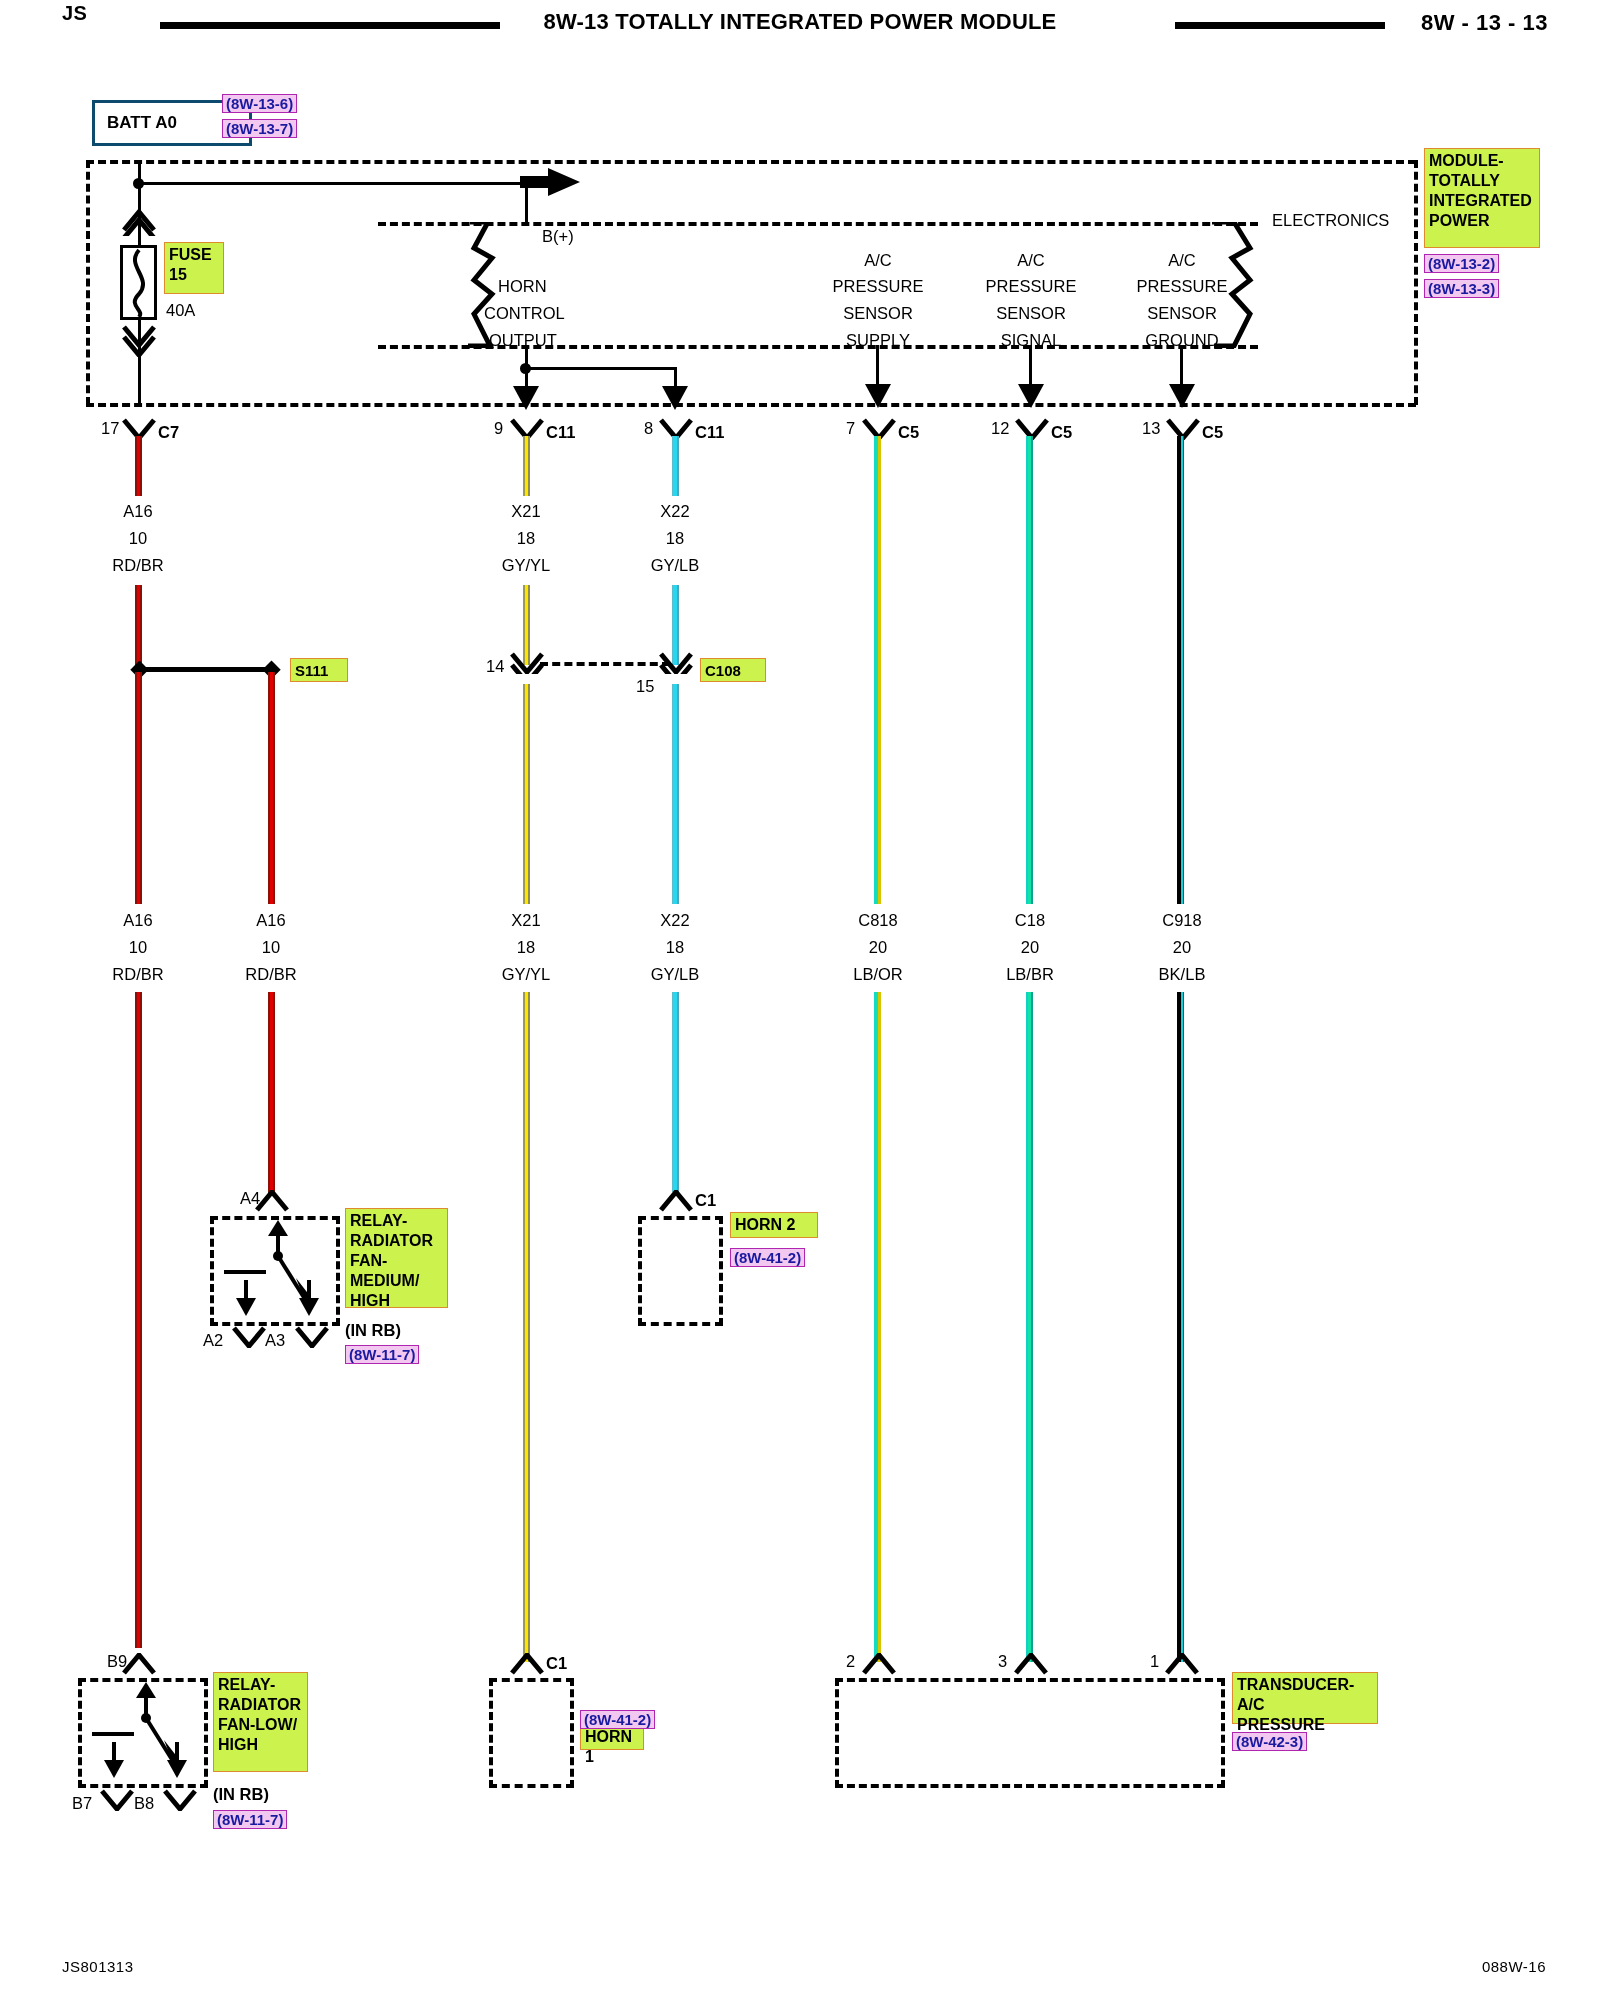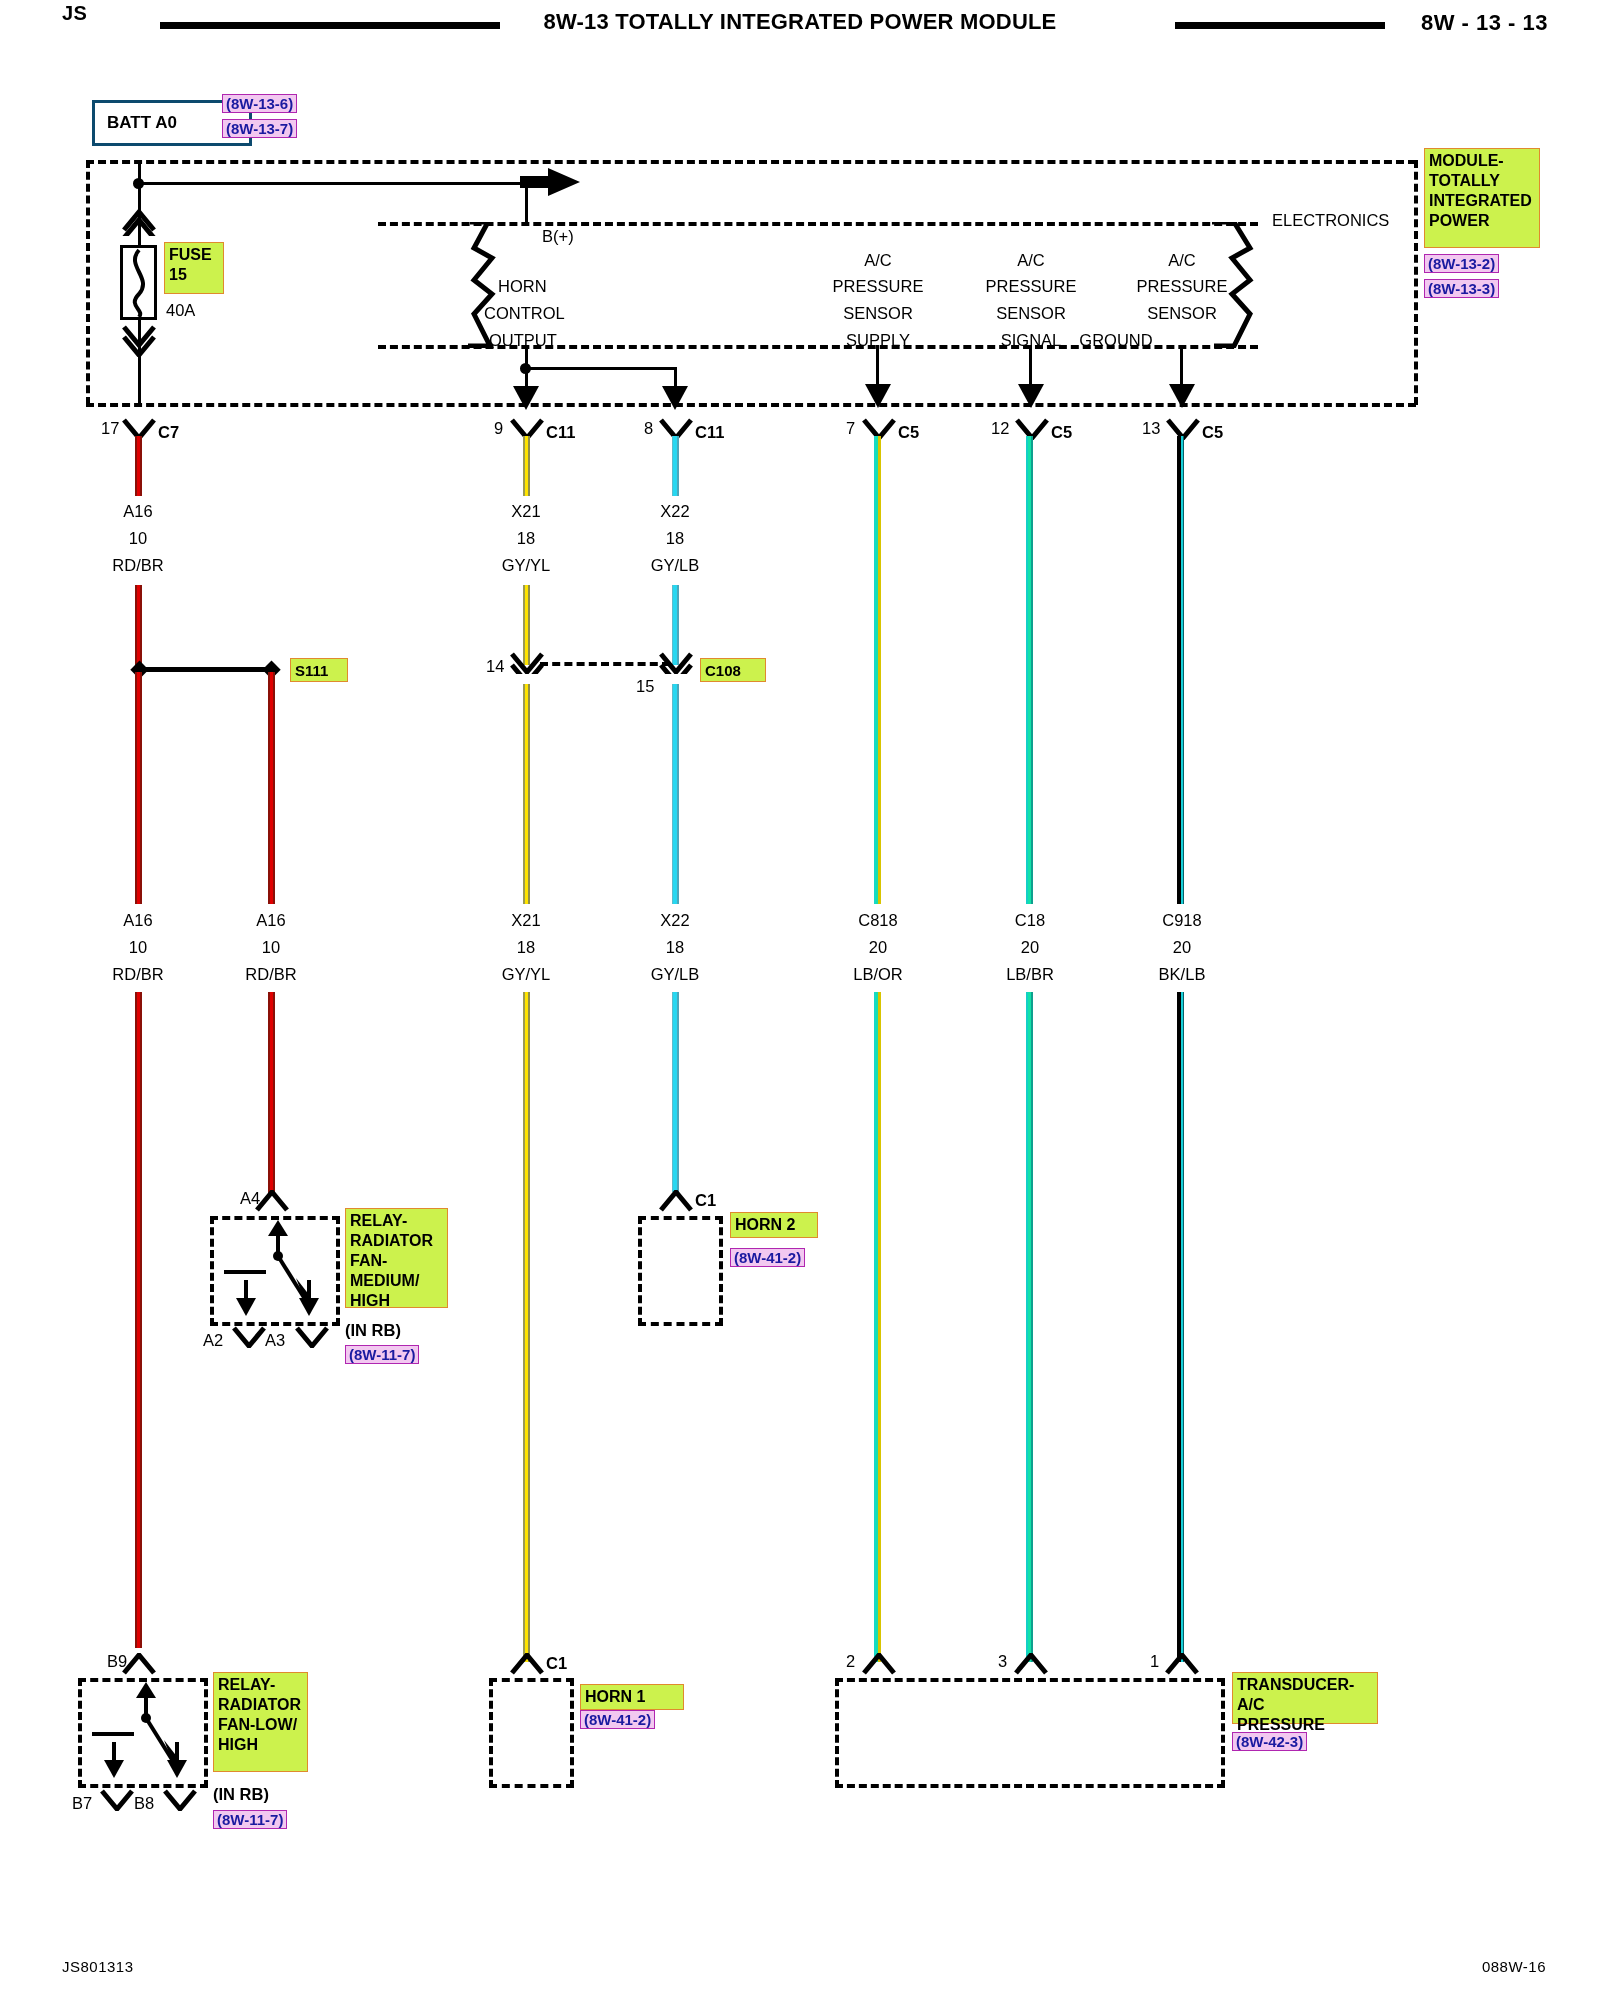--- a/index.html
+++ b/index.html
@@ -169,21 +169,21 @@
   <div class="txt c" style="left:1031px;top:305px;">SENSOR</div>
   <div class="txt c" style="left:1031px;top:332px;">SIGNAL</div>
   <div class="vline" style="left:1029px;top:345px;height:42px;"></div>
   <svg class="abs" style="left:1017px;top:384px;" width="28" height="26">
     <polygon points="1,0 27,0 14,24" fill="#000"></polygon>
   </svg>
 
   <div class="txt c" style="left:1182px;top:252px;">A/C</div>
   <div class="txt c" style="left:1182px;top:278px;">PRESSURE</div>
   <div class="txt c" style="left:1182px;top:305px;">SENSOR</div>
-  <div class="txt c" style="left:1116px;top:332px;">GROUND</div>
+  <div class="txt c" style="left:1182px;top:332px;">GROUND</div>
   <div class="vline" style="left:1180px;top:345px;height:42px;"></div>
   <svg class="abs" style="left:1168px;top:384px;" width="28" height="26">
     <polygon points="1,0 27,0 14,24" fill="#000"></polygon>
   </svg>
 
   <svg class="yglyph" style="left:122px;top:418px;">
     <polyline points="2,2 17,20 32,2" fill="none" stroke="#000" stroke-width="5"></polyline>
   </svg>
   <div class="txt" style="left:101px;top:420px;">17</div>
   <div class="txt bold" style="left:158px;top:424px;">C7</div>
@@ -367,21 +367,21 @@
 FAN-LOW/
 HIGH</div>
   <div class="txt bold" style="left:213px;top:1786px;">(IN RB)</div>
   <div class="ref" style="left:213px;top:1810px;">(8W-11-7)</div>
 
   <svg class="yglyph" style="left:510px;top:1653px;">
     <polyline points="2,20 17,2 32,20" fill="none" stroke="#000" stroke-width="5"></polyline>
   </svg>
   <div class="txt bold" style="left:546px;top:1655px;">C1</div>
   <div class="dbox" style="left:489px;top:1678px;width:85px;height:110px;"></div>
-  <div class="lbl" style="left:580px;top:1684px;width:104px;height:26px;line-height:20px;">HORN 1</div>
+  <div class="lbl" style="left:580px;top:1724px;width:64px;height:26px;line-height:20px;">HORN 1</div>
   <div class="ref" style="left:580px;top:1710px;">(8W-41-2)</div>
 
   <svg class="yglyph" style="left:862px;top:1653px;">
     <polyline points="2,20 17,2 32,20" fill="none" stroke="#000" stroke-width="5"></polyline>
   </svg>
   <div class="txt" style="left:846px;top:1653px;">2</div>
   <svg class="yglyph" style="left:1014px;top:1653px;">
     <polyline points="2,20 17,2 32,20" fill="none" stroke="#000" stroke-width="5"></polyline>
   </svg>
   <div class="txt" style="left:998px;top:1653px;">3</div>

